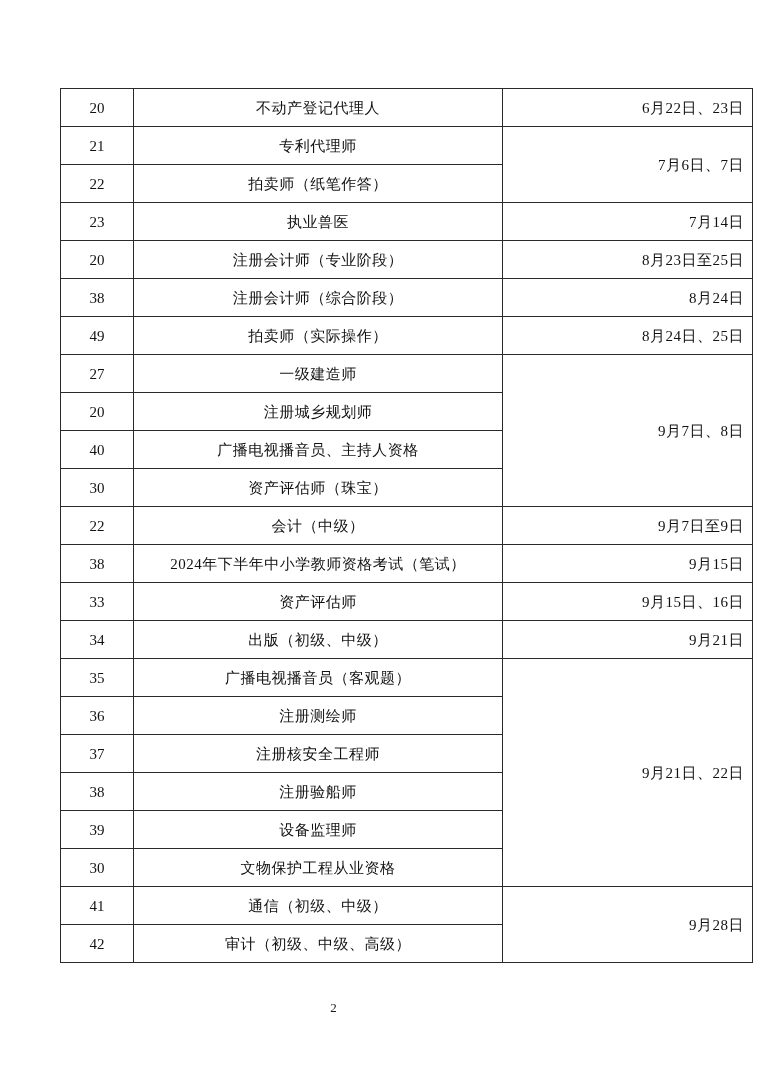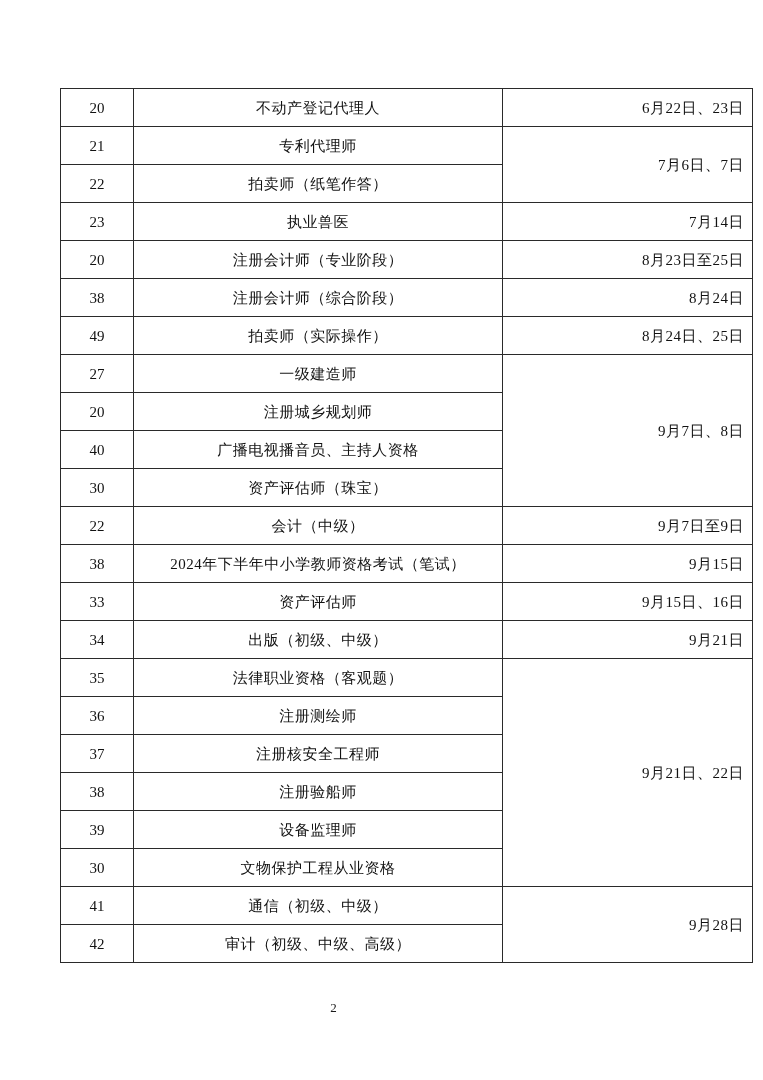--- a/index.html
+++ b/index.html
@@ -135,21 +135,21 @@
           <td class="name">资产评估师</td>
           <td class="date">9月15日、16日</td>
         </tr>
         <tr>
           <td class="num">34</td>
           <td class="name">出版（初级、中级）</td>
           <td class="date">9月21日</td>
         </tr>
         <tr>
           <td class="num">35</td>
-          <td class="name">法律职业资格（客观题）</td>
+          <td class="name">广播电视播音员（客观题）</td>
           <td class="date" rowspan="6">9月21日、22日</td>
         </tr>
         <tr>
           <td class="num">36</td>
           <td class="name">注册测绘师</td>
         </tr>
         <tr>
           <td class="num">37</td>
           <td class="name">注册核安全工程师</td>
         </tr>

